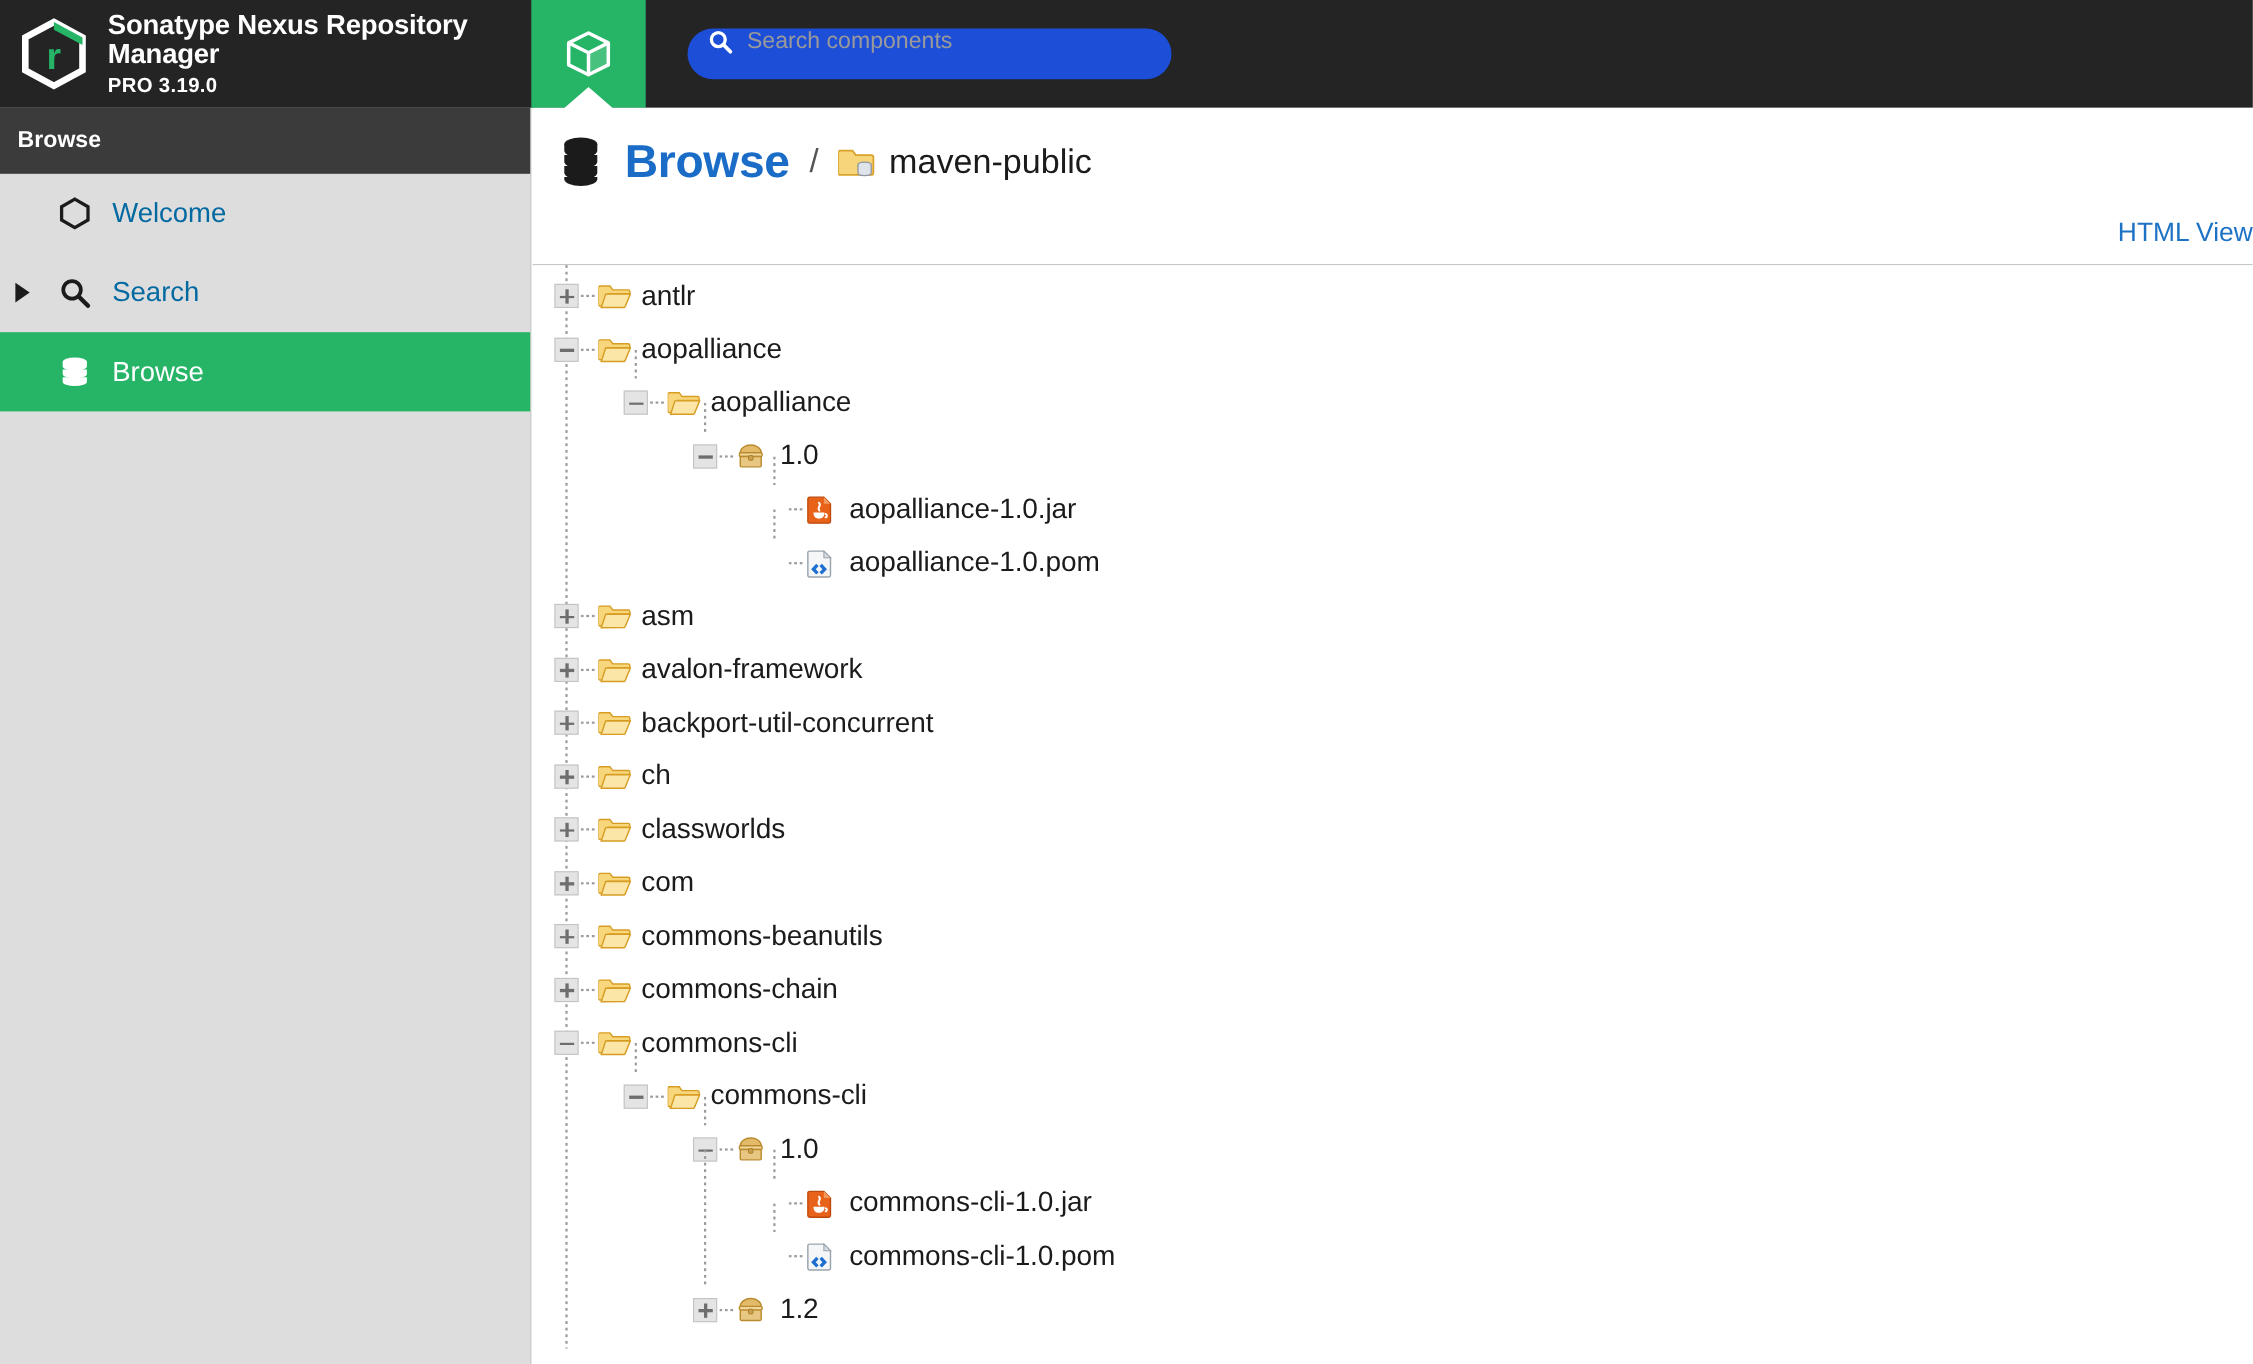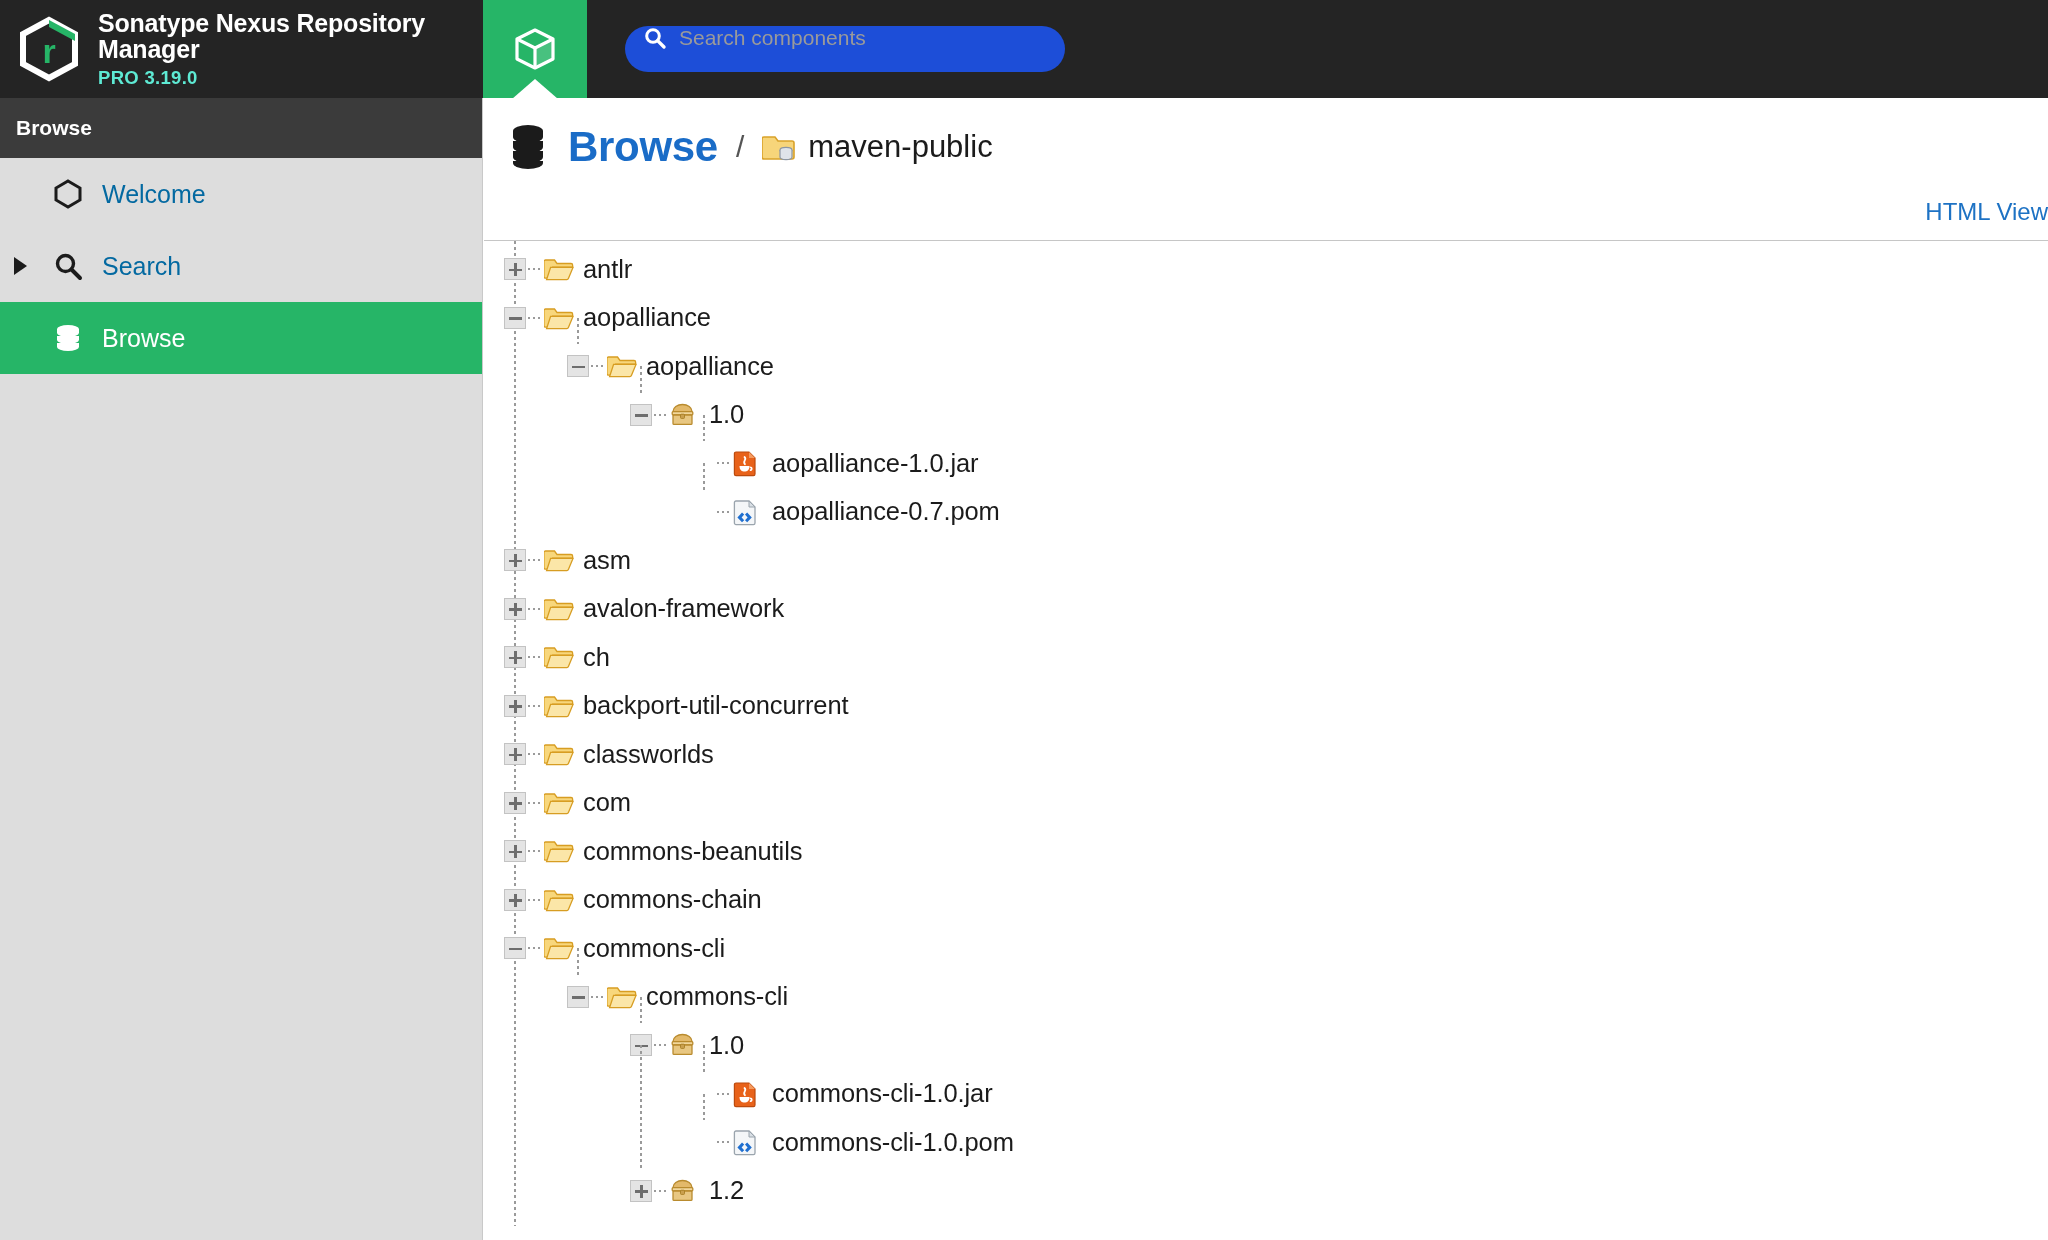--- a/index.html
+++ b/index.html
@@ -24,21 +24,21 @@
     background: #242424;
     flex: 0 0 auto;
   }
   .brand-logo { width: 70px; height: 70px; flex: 0 0 auto; margin-right: 14px; }
   .brand-text { display: flex; flex-direction: column; justify-content: center; }
   .brand-title {
     color: #ffffff; font-size: 25px; font-weight: bold;
     letter-spacing: -0.2px; line-height: 1.06;
   }
   .brand-sub {
-    color: #5eead4; font-size: 18.5px; font-weight: bold;
+    color: #ffffff; font-size: 18.5px; font-weight: bold;
     letter-spacing: 0.3px; margin-top: 4px;
   }
 
   .tabstrip { flex: 0 0 auto; display: flex; align-items: flex-start; position: relative; }
   .tab-active {
     position: relative;
     width: 104px; height: 98px;
     background: #26b567;
     display: flex; align-items: center; justify-content: center;
   }
@@ -356,21 +356,21 @@
       </div>
       <div class="node" style="padding-left: 209px;">
         <span class="toggle-spacer"></span>
         <span class="elbow"></span>
         <span class="node-icon"><svg viewBox="0 0 26 28" width="26" height="28">
             <path d="M3,2 h13 l6,6 v16 a1.6,1.6 0 0 1 -1.6,1.6 h-17.4 a1.6,1.6 0 0 1 -1.6,-1.6 v-20.4 a1.6,1.6 0 0 1 1.6,-1.6 z" fill="#f4f6f8" stroke="#9aa4ad" stroke-width="1.3"></path>
             <path d="M16,2 l6,6 h-6 z" fill="#d9dfe5" stroke="#9aa4ad" stroke-width="1"></path>
             <path d="M9,13.5 L4.4,18.4 L9,23.3 L11.2,21.3 L8.6,18.4 L11.2,15.5 Z" fill="#1f6fd0"></path>
             <path d="M14.2,13.5 L18.8,18.4 L14.2,23.3 L12,21.3 L14.6,18.4 L12,15.5 Z" fill="#1f6fd0"></path>
           </svg></span>
-        <span class="node-label">aopalliance-0.7.pom</span>
+        <span class="node-label">aopalliance-1.0.pom</span>
       </div>
       <div class="node" style="padding-left: 20px;">
         <span class="toggle plus"></span>
         <span class="elbow"></span>
         <span class="node-icon"><svg viewBox="0 0 30 26" width="30" height="26">
             <path d="M1.5,4 h9 l2.5,3.5 h14 a1.6,1.6 0 0 1 1.6,1.6 v2 h-20 l-4.5,11 h-2.6 a1.6,1.6 0 0 1 -1.6,-1.6 v-14.9 a1.6,1.6 0 0 1 1.6,-1.6 z" fill="#f8d77c" stroke="#d79d22" stroke-width="1.3"></path>
             <path d="M6.6,11.4 h22.4 l-4.6,11.2 a1.6,1.6 0 0 1 -1.5,1 h-20.3 z" fill="#fbe6a8" stroke="#d79d22" stroke-width="1.3"></path>
           </svg></span>
         <span class="node-label">asm</span>
       </div>
@@ -383,30 +383,30 @@
           </svg></span>
         <span class="node-label">avalon-framework</span>
       </div>
       <div class="node" style="padding-left: 20px;">
         <span class="toggle plus"></span>
         <span class="elbow"></span>
         <span class="node-icon"><svg viewBox="0 0 30 26" width="30" height="26">
             <path d="M1.5,4 h9 l2.5,3.5 h14 a1.6,1.6 0 0 1 1.6,1.6 v2 h-20 l-4.5,11 h-2.6 a1.6,1.6 0 0 1 -1.6,-1.6 v-14.9 a1.6,1.6 0 0 1 1.6,-1.6 z" fill="#f8d77c" stroke="#d79d22" stroke-width="1.3"></path>
             <path d="M6.6,11.4 h22.4 l-4.6,11.2 a1.6,1.6 0 0 1 -1.5,1 h-20.3 z" fill="#fbe6a8" stroke="#d79d22" stroke-width="1.3"></path>
           </svg></span>
+        <span class="node-label">backport-util-concurrent</span>
+      </div>
+      <div class="node" style="padding-left: 20px;">
+        <span class="toggle plus"></span>
+        <span class="elbow"></span>
+        <span class="node-icon"><svg viewBox="0 0 30 26" width="30" height="26">
+            <path d="M1.5,4 h9 l2.5,3.5 h14 a1.6,1.6 0 0 1 1.6,1.6 v2 h-20 l-4.5,11 h-2.6 a1.6,1.6 0 0 1 -1.6,-1.6 v-14.9 a1.6,1.6 0 0 1 1.6,-1.6 z" fill="#f8d77c" stroke="#d79d22" stroke-width="1.3"></path>
+            <path d="M6.6,11.4 h22.4 l-4.6,11.2 a1.6,1.6 0 0 1 -1.5,1 h-20.3 z" fill="#fbe6a8" stroke="#d79d22" stroke-width="1.3"></path>
+          </svg></span>
         <span class="node-label">ch</span>
-      </div>
-      <div class="node" style="padding-left: 20px;">
-        <span class="toggle plus"></span>
-        <span class="elbow"></span>
-        <span class="node-icon"><svg viewBox="0 0 30 26" width="30" height="26">
-            <path d="M1.5,4 h9 l2.5,3.5 h14 a1.6,1.6 0 0 1 1.6,1.6 v2 h-20 l-4.5,11 h-2.6 a1.6,1.6 0 0 1 -1.6,-1.6 v-14.9 a1.6,1.6 0 0 1 1.6,-1.6 z" fill="#f8d77c" stroke="#d79d22" stroke-width="1.3"></path>
-            <path d="M6.6,11.4 h22.4 l-4.6,11.2 a1.6,1.6 0 0 1 -1.5,1 h-20.3 z" fill="#fbe6a8" stroke="#d79d22" stroke-width="1.3"></path>
-          </svg></span>
-        <span class="node-label">backport-util-concurrent</span>
       </div>
       <div class="node" style="padding-left: 20px;">
         <span class="toggle plus"></span>
         <span class="elbow"></span>
         <span class="node-icon"><svg viewBox="0 0 30 26" width="30" height="26">
             <path d="M1.5,4 h9 l2.5,3.5 h14 a1.6,1.6 0 0 1 1.6,1.6 v2 h-20 l-4.5,11 h-2.6 a1.6,1.6 0 0 1 -1.6,-1.6 v-14.9 a1.6,1.6 0 0 1 1.6,-1.6 z" fill="#f8d77c" stroke="#d79d22" stroke-width="1.3"></path>
             <path d="M6.6,11.4 h22.4 l-4.6,11.2 a1.6,1.6 0 0 1 -1.5,1 h-20.3 z" fill="#fbe6a8" stroke="#d79d22" stroke-width="1.3"></path>
           </svg></span>
         <span class="node-label">classworlds</span>
       </div>

